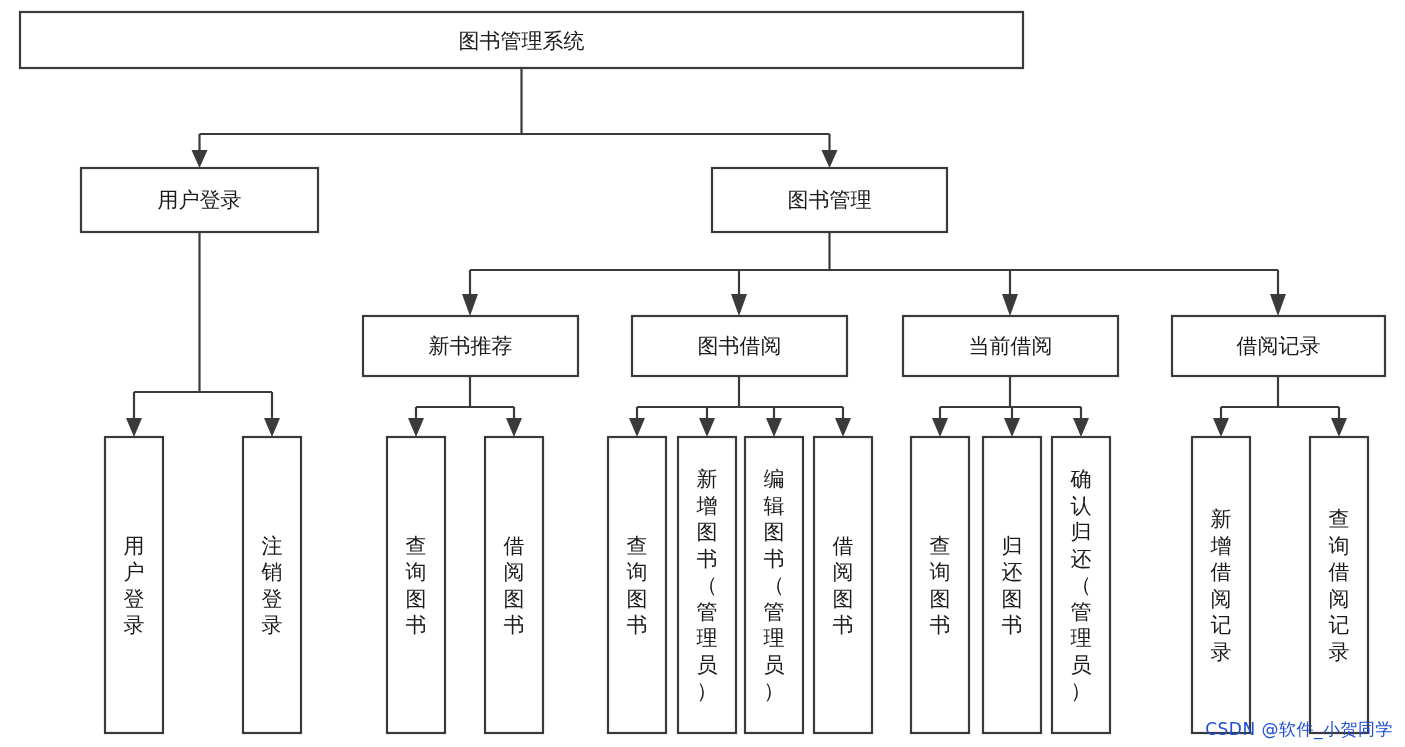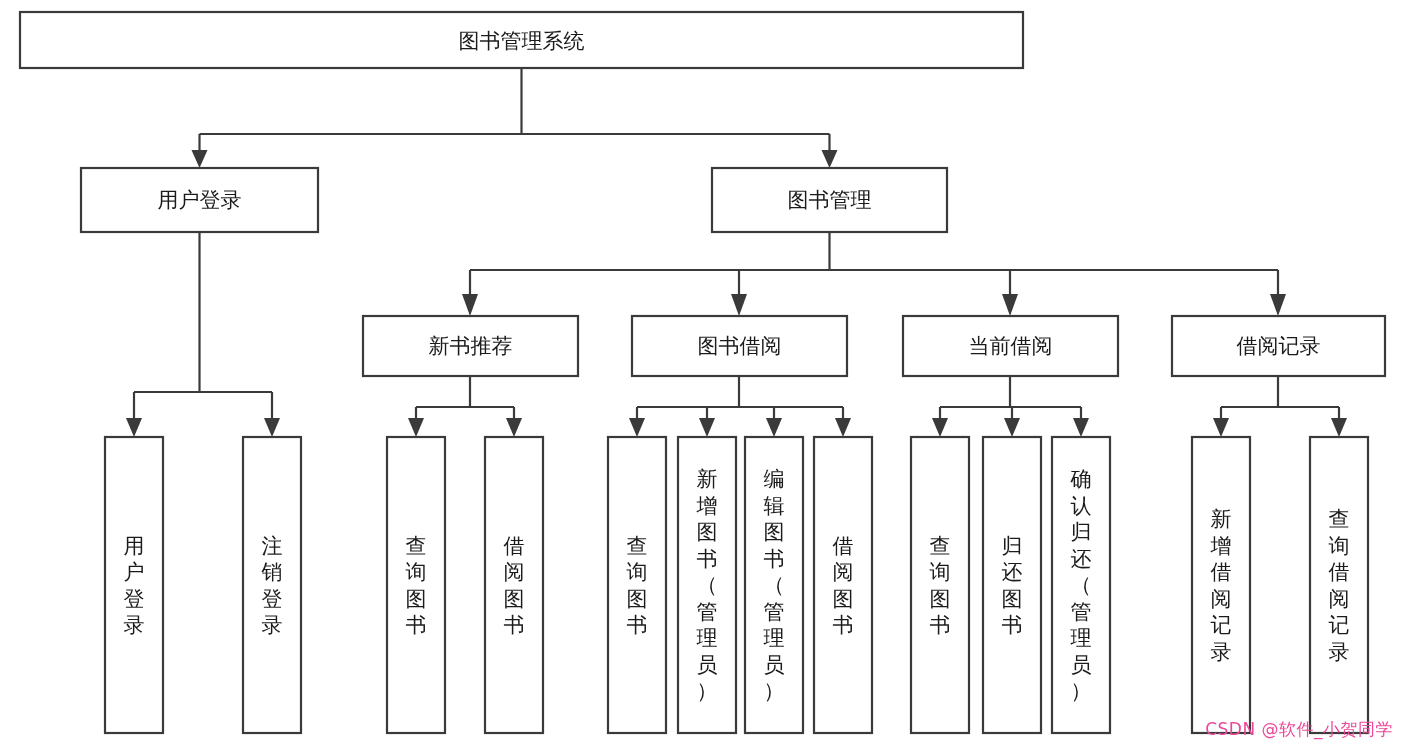--- a/index.html
+++ b/index.html
@@ -54,21 +54,21 @@
     font-size: 21px;
     fill: #1b1b1b;
     text-anchor: middle;
   }
   .watermark {
     position: absolute;
     right: 12px;
     bottom: 6px;
     font-family: "DejaVu Sans", "Liberation Sans", sans-serif;
     font-size: 17px;
-    color: #ec4899;
+    color: #1d4ed8;
     white-space: nowrap;
     letter-spacing: 0.5px;
   }
 </style>
 </head>
 <body>
 
 <div id="diagram-root">
 
   <svg id="flow" viewBox="0 0 1405 747">

